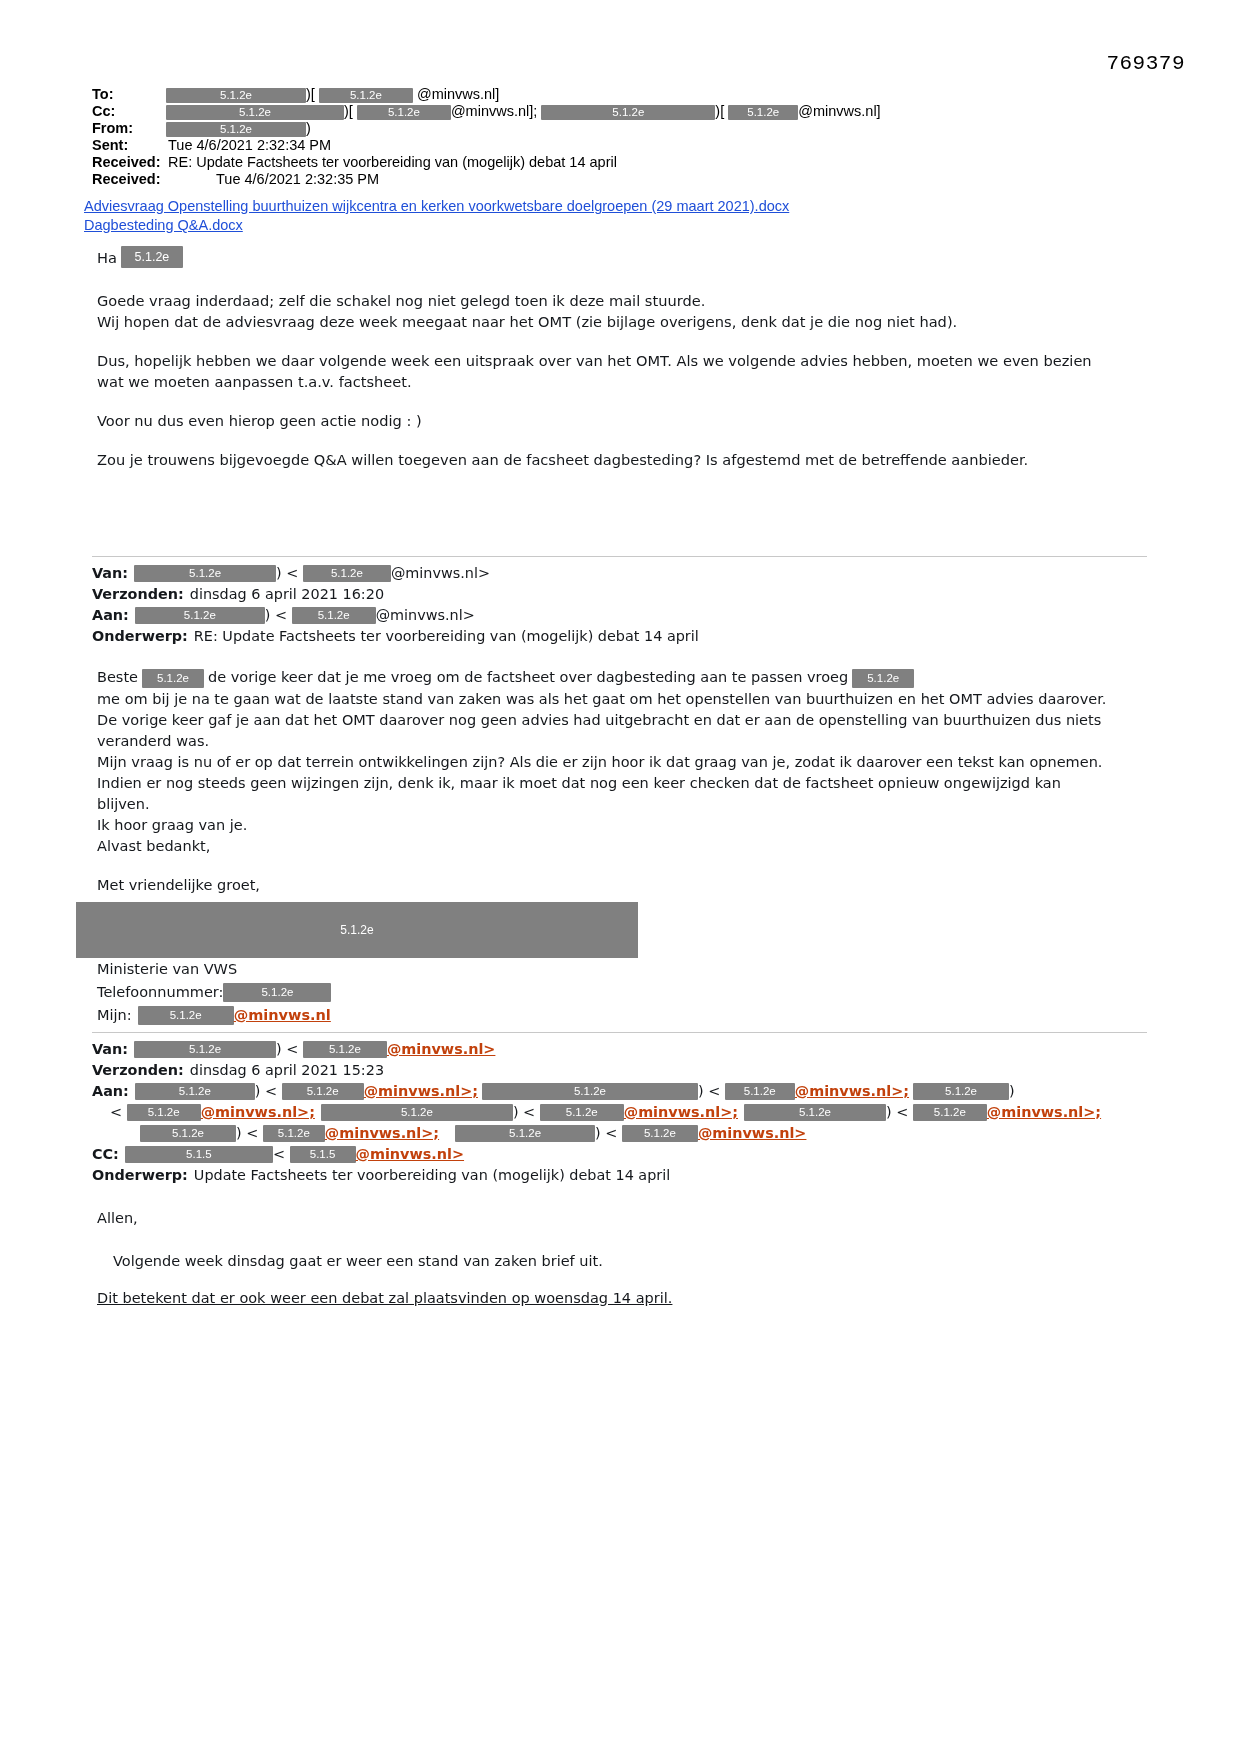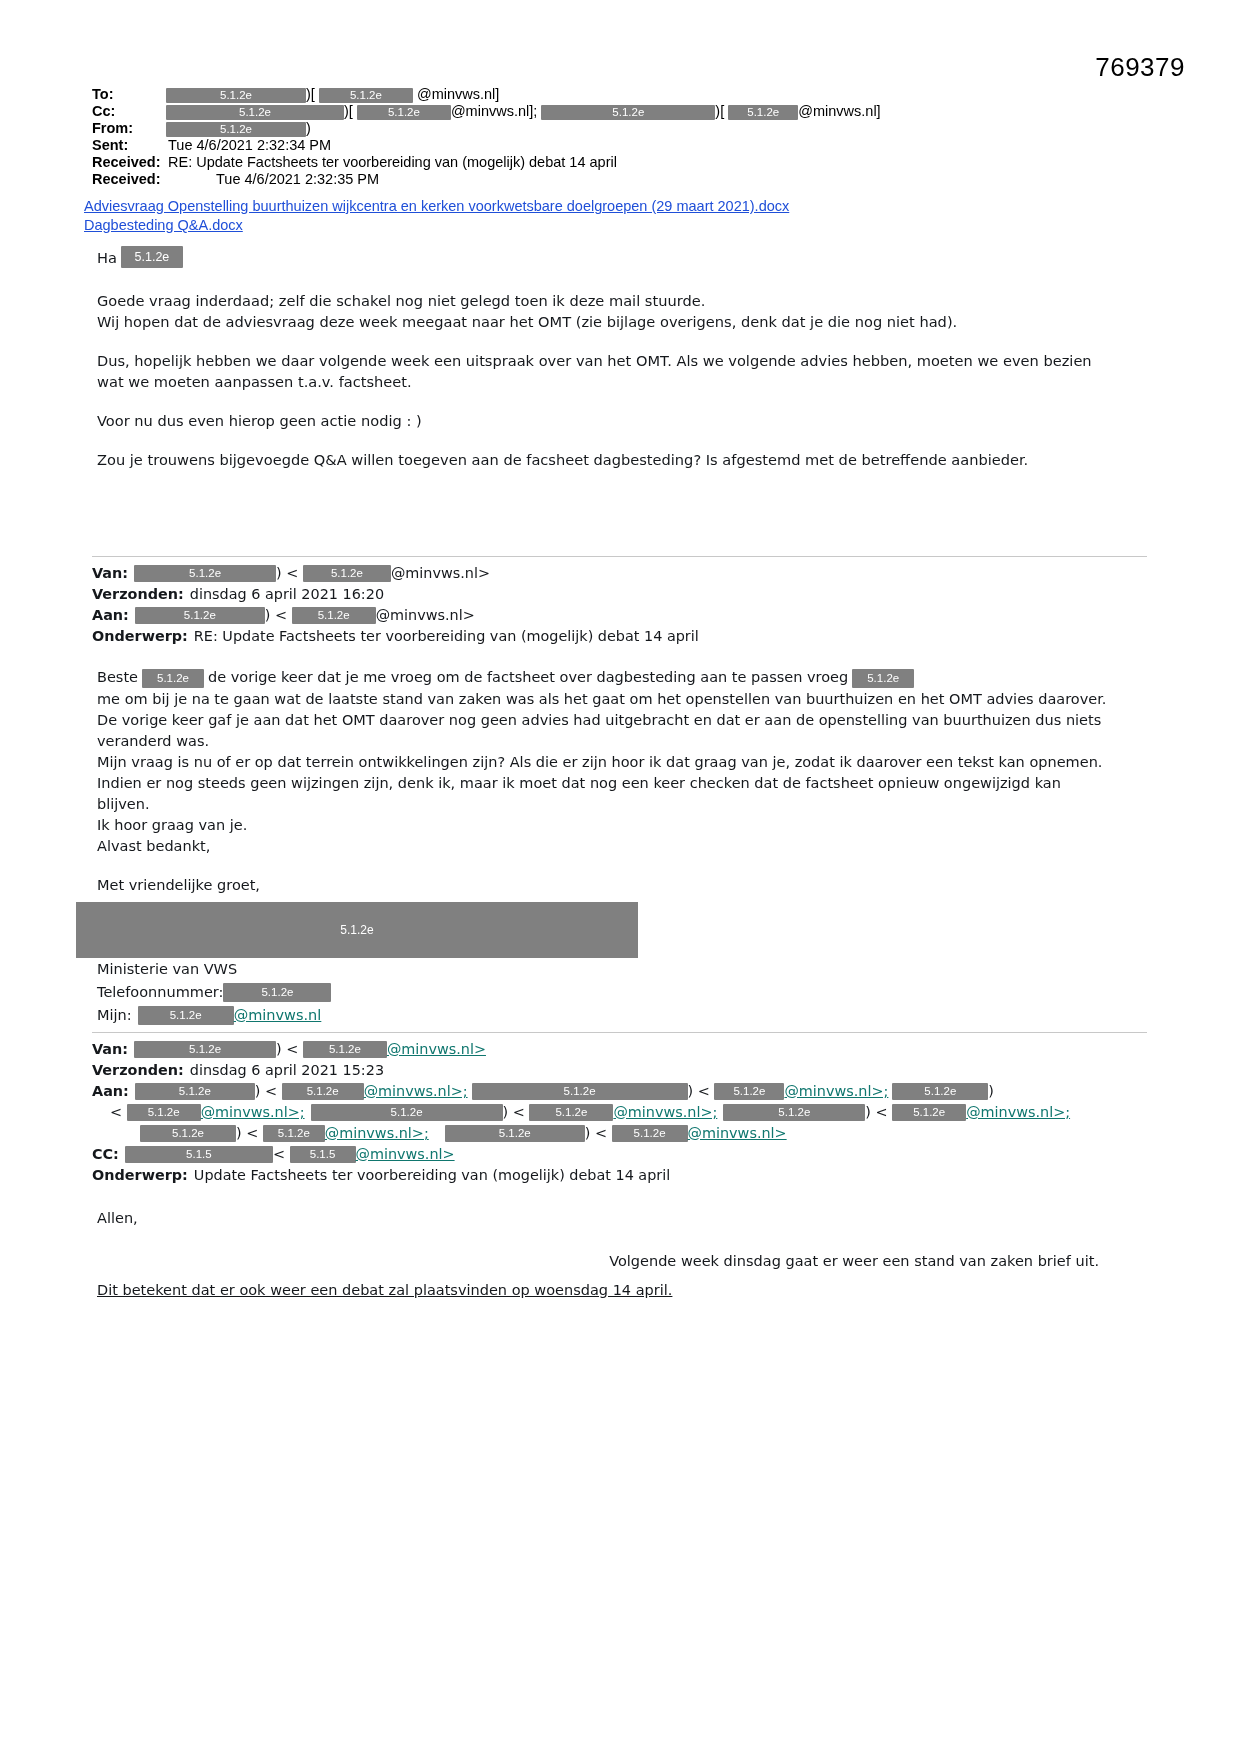--- a/index.html
+++ b/index.html
@@ -18,22 +18,22 @@
   .page {
     position: relative;
     width: 1241px;
     height: 1754px;
     box-sizing: border-box;
   }
   .doc-number {
     position: absolute;
     top: 52px;
     right: 56px;
-    font-size: 26px;
-    font-family: Liberation Sans, sans-serif;
+    font-size: 21px;
+    font-family: Liberation Mono, monospace;
     letter-spacing: 0.5px;
   }
 
   
   .header {
     position: absolute;
     left: 92px;
     top: 86px;
     width: 1060px;
     font-family: "Liberation Sans", sans-serif;
@@ -124,22 +124,23 @@
     align-items: center;
     line-height: 21px;
     min-height: 21px;
     flex-wrap: wrap;
   }
   .qlabel {
     font-weight: bold;
     margin-right: 6px;
   }
   .link {
-    color: #0f766e;
+    color: #c2410c;
     text-decoration: underline;
+    font-weight: bold;
   }
   .qbody {
     position: absolute;
     left: 97px;
     width: 1010px;
     font-family: "DejaVu Sans", sans-serif;
     font-size: 14.5px;
     line-height: 21px;
     color: #15181c;
   }
@@ -360,17 +361,17 @@
     </div>
 
     <div class="qrow">
       <span class="qlabel">Onderwerp:</span>
       <span>Update Factsheets ter voorbereiding van (mogelijk) debat 14 april</span>
     </div>
   </div>
 
   <div class="qbody" style="top:1208px;">
     <p style="margin-bottom:22px;">Allen,</p>
-    <p style="margin:8px;text-align:right;">Volgende week dinsdag gaat er weer een stand van zaken brief uit.</p>
+    <p style="margin:16px;">Volgende week dinsdag gaat er weer een stand van zaken brief uit.</p>
     <p style="margin:0;text-decoration:underline;">Dit betekent dat er ook weer een debat zal plaatsvinden op woensdag 14 april.</p>
   </div>
 
 </div>
 
 </body></html>

